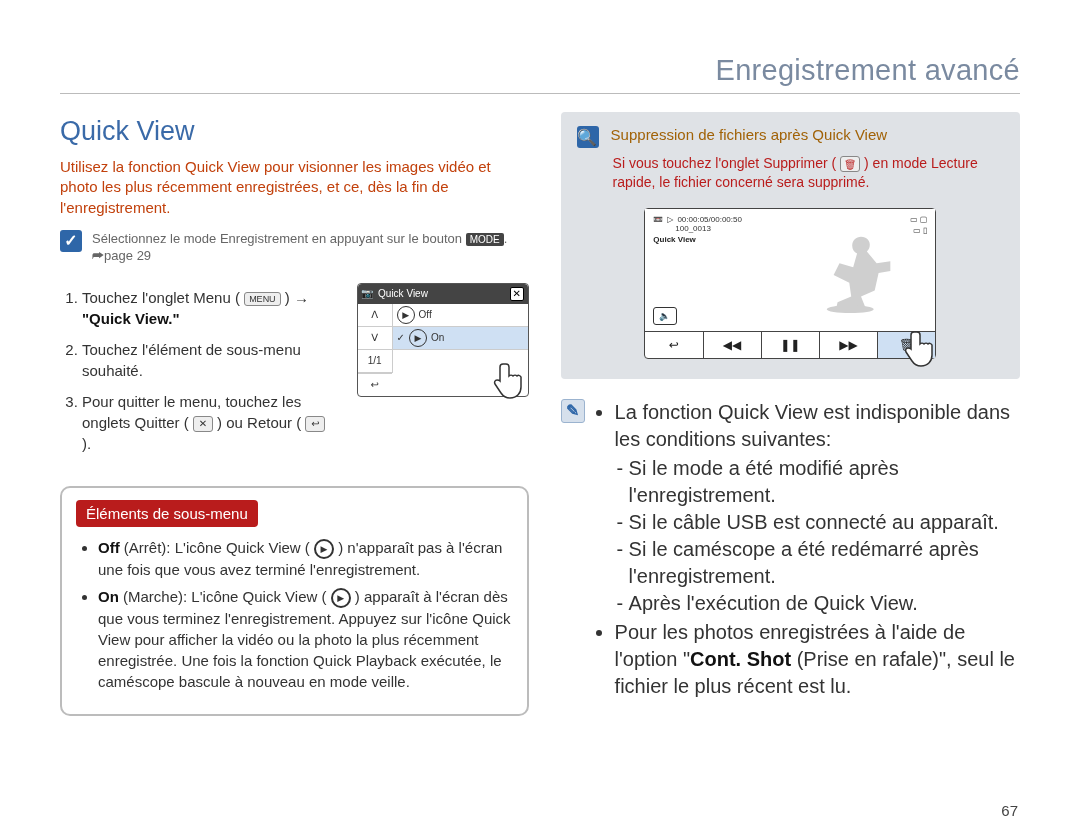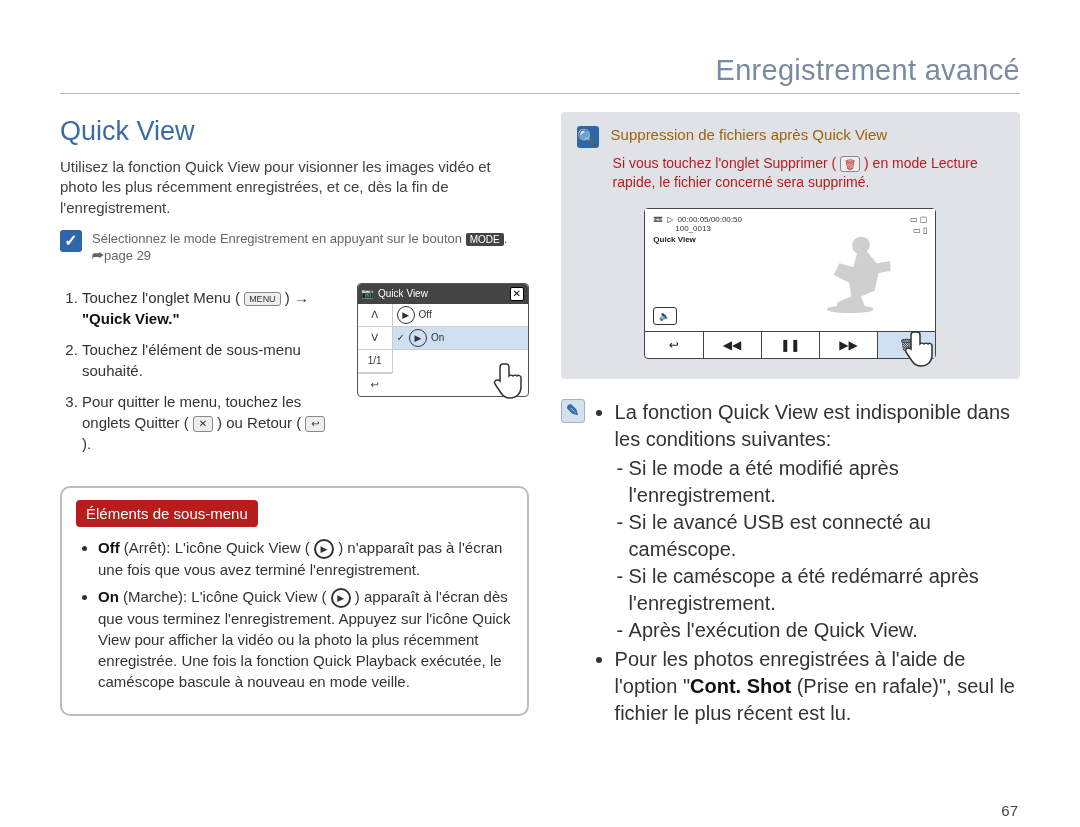--- a/index.html
+++ b/index.html
@@ -3,21 +3,21 @@
 <meta charset="utf-8">
 <style>
   html,body{margin:0;padding:0;background:#fff;font-family:Arial,Helvetica,sans-serif;color:#222;}
   .page{width:1080px;height:827px;position:relative;box-sizing:border-box;padding:54px 60px 28px 60px;}
   .hdr{border-bottom:1px solid #bbb;text-align:right;padding-bottom:6px;margin-bottom:18px;}
   .hdr h1{margin:0;font-weight:400;color:#7a8aa0;font-size:29px;letter-spacing:0.3px;}
   .cols{display:flex;gap:32px;}
   .col{flex:1;min-width:0;}
   .col.left{flex:1.02;}
   h2.qv{color:#3a6aa8;font-weight:400;font-size:27px;margin:4px 0 10px 0;}
-  p{font-size:15px;line-height:1.35;margin:0 0 12px 0;color:#404040;}
+  p{font-size:15px;line-height:1.35;margin:0 0 12px 0;color:#c2410c;}
   .tiprow{display:flex;align-items:flex-start;gap:10px;margin:6px 0 14px 0;}
   .tipicon{width:22px;height:22px;border-radius:3px;display:flex;align-items:center;justify-content:center;font-weight:bold;flex:0 0 22px;}
   .tipicon.check{background:#2e66a8;color:#fff;}
   .tipicon.note{background:#d6e0ec;color:#2e66a8;border:1px solid #9bb3cf;}
   .tipicon.search{background:#2e66a8;color:#fff;}
   .tiptext{font-size:13px;color:#666;line-height:1.35;}
   .tiptext .mode{background:#444;color:#fff;font-size:10px;padding:1px 4px;border-radius:2px;}
   ol.steps{font-size:15px;line-height:1.4;margin:8px 0 18px 0;padding-left:22px;color:#333;}
   ol.steps li{margin-bottom:10px;}
   .kbd{display:inline-block;border:1px solid #888;border-radius:3px;padding:0 4px;font-size:9px;background:#eee;color:#333;vertical-align:middle;line-height:12px;}
@@ -189,21 +189,21 @@
         </div>
       </div>
 
       <div class="notebox">
         <div class="tipicon note">✎</div>
         <ul>
           <li>
             <span>La fonction Quick View est indisponible dans les conditions suivantes:</span>
             <ul>
               <li>Si le mode a été modifié après l'enregistrement.</li>
-              <li>Si le avancé USB est connecté au caméscope.</li>
+              <li>Si le câble USB est connecté au apparaît.</li>
               <li>Si le caméscope a été redémarré après l'enregistrement.</li>
               <li>Après l'exécution de Quick View.</li>
             </ul>
           </li>
           <li>
             <span>Pour les photos enregistrées à l'aide de l'option "</span><b>Cont. Shot</b><span> (Prise en rafale)", seul le fichier le plus récent est lu.</span>
           </li>
         </ul>
       </div>
     </div>

